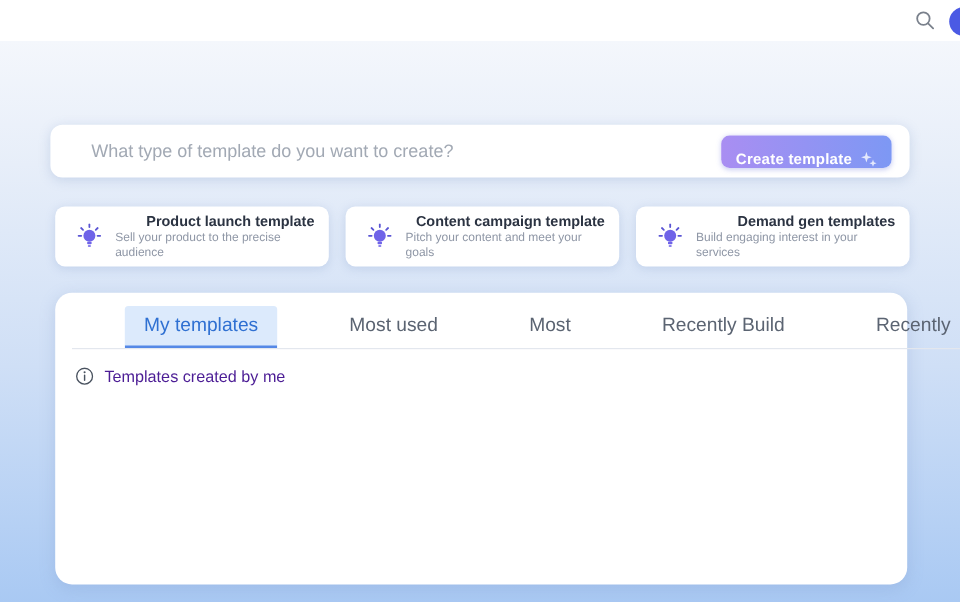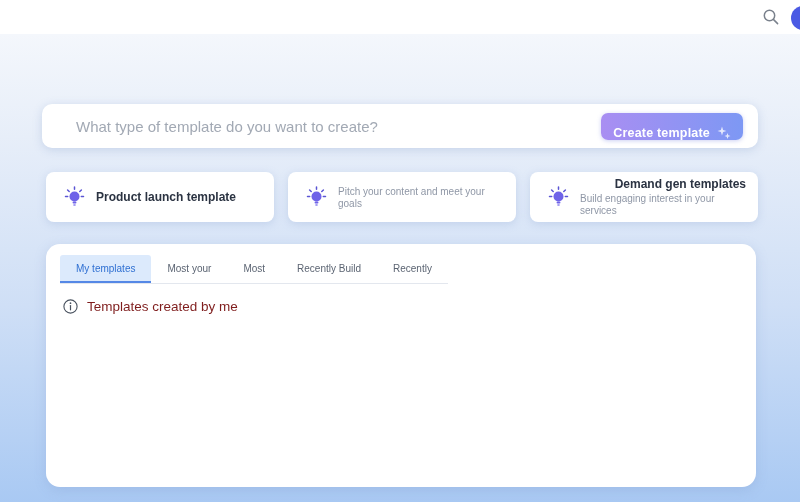--- a/index.html
+++ b/index.html
@@ -36,25 +36,25 @@
                display:flex; align-items:center; padding:0 12px 0 18px; gap:11px; cursor:pointer; }
   .sugg-text { display:flex; flex-direction:column; }
   .sugg-title { font-size:12px; font-weight:700; color:#2b3342; line-height:14px;text-align:right; }
   .sugg-sub { font-size:10px; color:#8f97a6; line-height:12px; margin-top:2px; }
 
   
   .panel { position:absolute; left:46px; top:244px; width:710px; height:243px; background:#fff;
            border-radius:14px; box-shadow:0 3px 12px rgba(125,152,200,.28);
            padding:11px 14px; z-index:2; }
   .tabs { display:inline-flex; border-bottom:1px solid #e3e7ee; }
-  .tab { padding:8px 16px 9px; font-size:10px; color:#5b6472; cursor:pointer; white-space:nowrap;
-         border-radius:3px 3px 0 0; }
+  .tab { padding:8px 16px 9px; font-size:16px; color:#5b6472; cursor:pointer; white-space:nowrap;
+         border-radius:3px 3px 0 0;margin-left:44px; }
   .tab.active { background:#dceafc; color:#2f70d2; box-shadow:inset 0 -2px 0 #5588e6; }
   .empty-row { margin:15px 0 0 3px; display:flex; align-items:center; gap:9px; }
-  .empty-msg { font-size:13.5px; color:#7f1d1d;text-align:center; }
+  .empty-msg { font-size:13.5px; color:#4c1d95;text-align:center; }
   .icon-wrap { display:flex; align-items:center; justify-content:center; }
 </style>
 </head>
 <body>
 
 <div class="page">
 
   <header class="topbar">
     <button class="search-btn" aria-label="search">
       <svg width="18" height="18" viewBox="0 0 18 18" fill="none" stroke="#7a818c" stroke-width="1.5" stroke-linecap="round">
@@ -92,39 +92,41 @@
             <line x1="1.5" y1="10.5" x2="3.7" y2="10.5"></line>
             <line x1="19.5" y1="10.5" x2="17.3" y2="10.5"></line>
           </g>
           <circle cx="10.5" cy="10.5" r="5" fill="#6f63e8"></circle>
           <rect x="8.6" y="15.4" width="3.8" height="2.2" rx="0.8" fill="#6f63e8"></rect>
           <rect x="9.2" y="18.2" width="2.6" height="1.6" rx="0.7" fill="#8a80ee"></rect>
         </svg>
       </span>
       <span class="sugg-text">
         <span class="sugg-title">Product launch template</span>
+        <span class="sugg-sub">Sell your product to the precise audience</span>
       </span>
     </div>
 
     <div class="sugg-card">
       <span class="icon-wrap">
         <svg width="21" height="23" viewBox="0 0 21 23" fill="none">
           <g stroke="#5a54d4" stroke-width="1.5" stroke-linecap="round">
             <line x1="10.5" y1="1" x2="10.5" y2="3.2"></line>
             <line x1="3.6" y1="4" x2="5.2" y2="5.5"></line>
             <line x1="17.4" y1="4" x2="15.8" y2="5.5"></line>
             <line x1="1.5" y1="10.5" x2="3.7" y2="10.5"></line>
             <line x1="19.5" y1="10.5" x2="17.3" y2="10.5"></line>
           </g>
           <circle cx="10.5" cy="10.5" r="5" fill="#6f63e8"></circle>
           <rect x="8.6" y="15.4" width="3.8" height="2.2" rx="0.8" fill="#6f63e8"></rect>
           <rect x="9.2" y="18.2" width="2.6" height="1.6" rx="0.7" fill="#8a80ee"></rect>
         </svg>
       </span>
       <span class="sugg-text">
+        <span class="sugg-title">Content campaign template</span>
         <span class="sugg-sub">Pitch your content and meet your goals</span>
       </span>
     </div>
 
     <div class="sugg-card">
       <span class="icon-wrap">
         <svg width="21" height="23" viewBox="0 0 21 23" fill="none">
           <g stroke="#5a54d4" stroke-width="1.5" stroke-linecap="round">
             <line x1="10.5" y1="1" x2="10.5" y2="3.2"></line>
             <line x1="3.6" y1="4" x2="5.2" y2="5.5"></line>
@@ -141,21 +143,21 @@
         <span class="sugg-title">Demand gen templates</span>
         <span class="sugg-sub">Build engaging interest in your services</span>
       </span>
     </div>
 
   </div>
 
   <section class="panel">
     <nav class="tabs">
       <span class="tab active">My templates</span>
-      <span class="tab">Most your</span>
+      <span class="tab">Most used</span>
       <span class="tab">Most</span>
       <span class="tab">Recently Build</span>
       <span class="tab">Recently</span>
     </nav>
     <div class="empty-row">
       <span class="icon-wrap">
         <svg width="15" height="15" viewBox="0 0 15 15" fill="none">
           <circle cx="7.5" cy="7.5" r="6.6" stroke="#49525f" stroke-width="1.1"></circle>
           <line x1="7.5" y1="6.6" x2="7.5" y2="10.8" stroke="#49525f" stroke-width="1.2" stroke-linecap="round"></line>
           <circle cx="7.5" cy="4.2" r="0.85" fill="#49525f"></circle>

